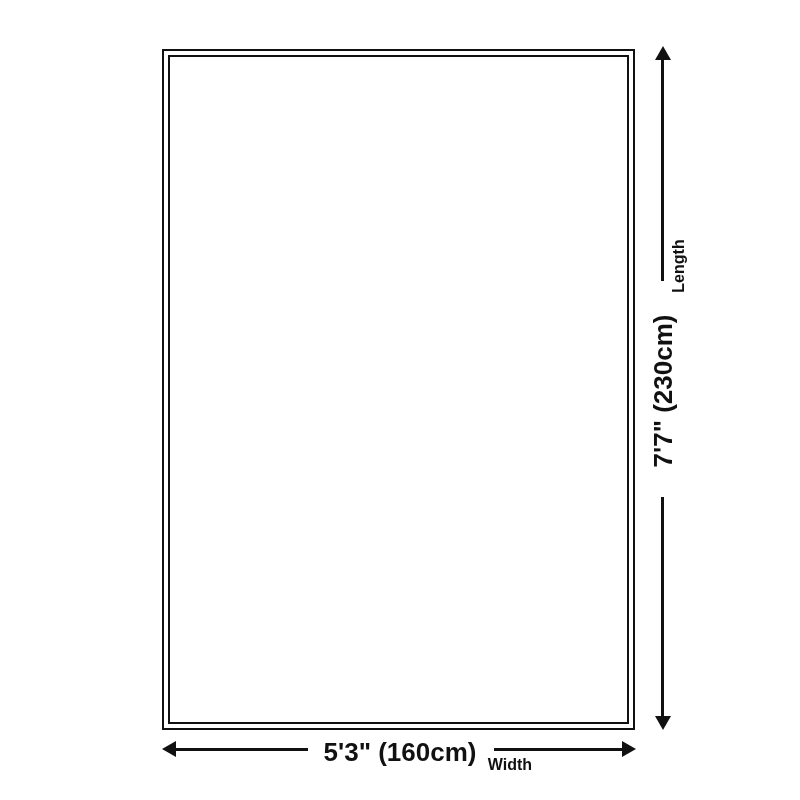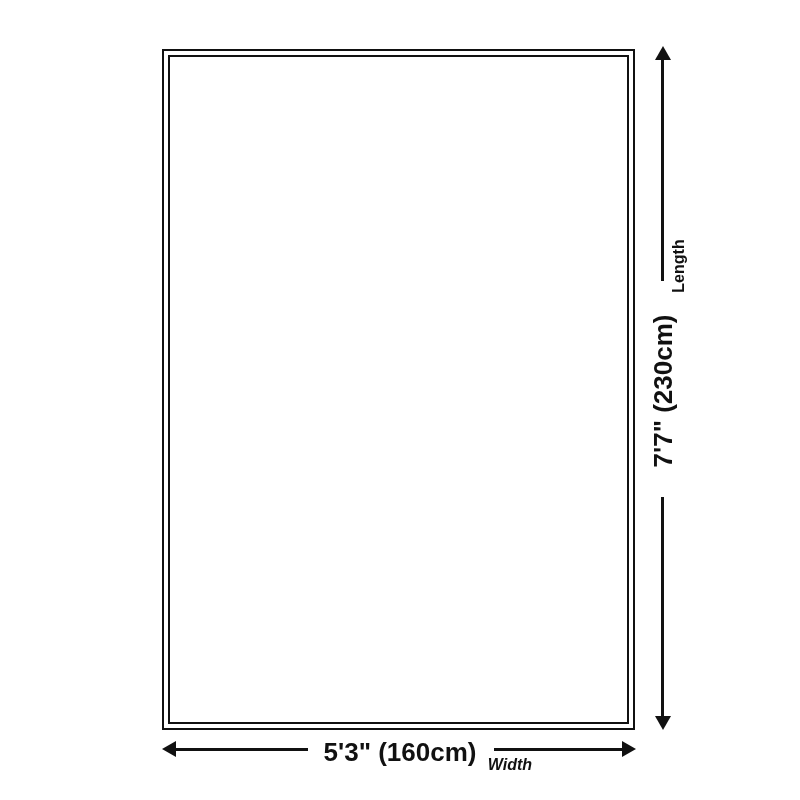--- a/index.html
+++ b/index.html
@@ -96,21 +96,21 @@
   .dim-value {
     font-size: 26px;
     letter-spacing: 0px;
   }
   .dim-label {
     font-size: 16px;
   }
   .length-value { left: 663px; top: 391px; }
   .length-label { left: 679px; top: 266px; }
   .width-value  { left: 400px; top: 752px; }
-  .width-label  { left: 510px; top: 765px; font-style: italic; }
+  .width-label  { left: 510px; top: 765px; }
 </style>
 </head>
 <body>
 
 <div class="diagram">
 
   <div class="rug-outer">
     <div class="rug-inner"></div>
   </div>
 

